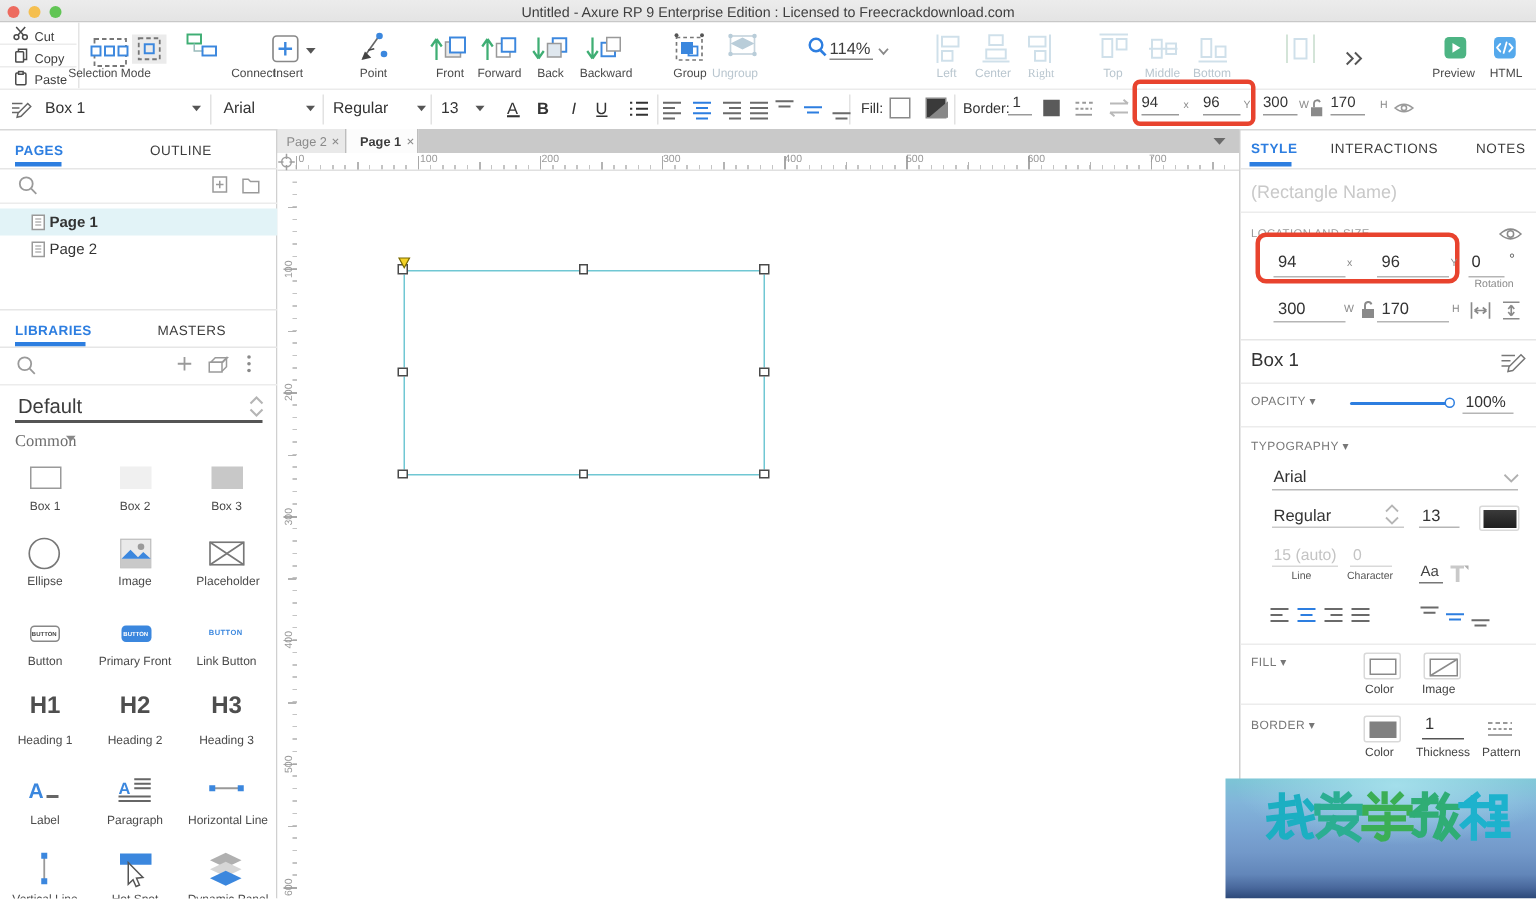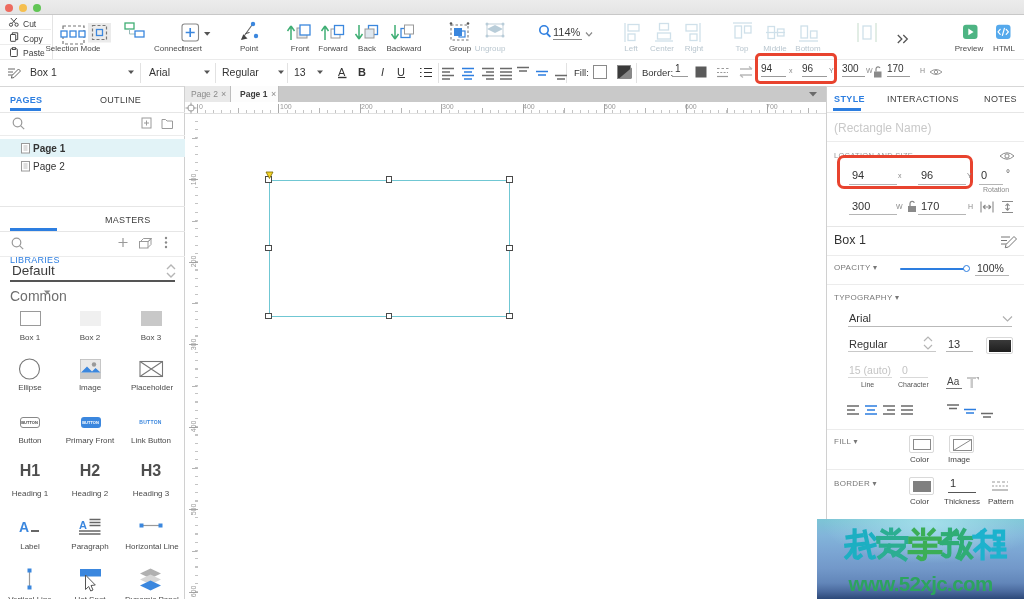--- a/index.html
+++ b/index.html
@@ -14,20 +14,21 @@
   svg { position:absolute; overflow:visible; }
 </style>
 </head>
 <body>
 <div id="app">
 
 <div class="abs" style="left:0;top:0;width:1024px;height:15px;background:linear-gradient(#ececec,#e4e4e4);border-bottom:1px solid #c8c8c8;"></div>
 <div class="abs" style="left:5px;top:3.5px;width:8px;height:8px;border-radius:50%;background:#ed6b5f;"></div>
 <div class="abs" style="left:19px;top:3.5px;width:8px;height:8px;border-radius:50%;background:#f5bf4f;"></div>
 <div class="abs" style="left:33px;top:3.5px;width:8px;height:8px;border-radius:50%;background:#61c555;"></div>
+<div class="abs" style="left:0;top:3px;width:1024px;text-align:center;font-size:9.5px;color:#3e3e3e;">Untitled - Axure RP 9 Enterprise Edition : Licensed to Freecrackdownload.com</div>
 
 <div class="abs" style="left:0;top:15px;width:1024px;height:44px;background:#fff;"></div>
 <div class="abs" style="left:51.5px;top:15px;width:1px;height:44px;background:#e4e4e4;"></div>
 
 <div class="abs" style="left:0;top:29.2px;width:51px;height:1px;background:#ececec;"></div>
 <div class="abs" style="left:0;top:44.2px;width:51px;height:1px;background:#ececec;"></div>
 <svg id="menuicons" width="52" height="44" viewBox="0 0 52 44" style="left:0;top:15px;">
 
   <g stroke="#4a4a4a" stroke-width="1" fill="none">
     <circle cx="11" cy="9.7" r="1.6"></circle>
@@ -170,21 +171,21 @@
 <div class="lbl" style="left:162px;top:44px;width:60px;">Insert</div>
 <div class="lbl" style="left:219px;top:44px;width:60px;">Point</div>
 <div class="lbl" style="left:270px;top:44px;width:60px;">Front</div>
 <div class="lbl" style="left:303px;top:44px;width:60px;">Forward</div>
 <div class="lbl" style="left:337px;top:44px;width:60px;">Back</div>
 <div class="lbl" style="left:374px;top:44px;width:60px;">Backward</div>
 <div class="lbl" style="left:430px;top:44px;width:60px;">Group</div>
 <div class="glbl" style="left:460px;top:44px;width:60px;">Ungroup</div>
 <div class="glbl" style="left:601px;top:44px;width:60px;">Left</div>
 <div class="glbl" style="left:632px;top:44px;width:60px;">Center</div>
-<div class="glbl" style="left:664px;top:44px;width:60px;">Right</div>
+<div class="glbl" style="left:664px;top:44px;width:60px;font-family:Liberation Serif, serif;">Right</div>
 <div class="glbl" style="left:712px;top:44px;width:60px;">Top</div>
 <div class="glbl" style="left:745px;top:44px;width:60px;">Middle</div>
 <div class="glbl" style="left:778px;top:44px;width:60px;">Bottom</div>
 <div class="glbl" style="left:837px;top:60px;width:60px;font-family:Liberation Serif, serif;">Horizontal</div>
 <div class="lbl" style="left:939px;top:44px;width:60px;">Preview</div>
 <div class="lbl" style="left:974px;top:44px;width:60px;">HTML</div>
 
 <div class="abs" style="left:0;top:59px;width:1024px;height:27px;background:#fff;border-top:1px solid #ebebeb;"></div>
 <svg id="toolbar2-icons" width="1024" height="27" viewBox="0 0 1024 27" style="left:0;top:59px;">
 
@@ -304,21 +305,21 @@
   <g stroke="#9a9a9a" stroke-width="1" fill="#fff">
     <rect x="21.5" y="3.5" width="8" height="9.5"></rect>
           <path d="M23.5 6 h4 M23.5 8 h4 M23.5 10 h4" fill="none" stroke="#b5b5b5" stroke-width="0.9"></path>
     <rect x="21.5" y="21.5" width="8" height="9.5"></rect>
           <path d="M23.5 24 h4 M23.5 26 h4 M23.5 28 h4" fill="none" stroke="#b5b5b5" stroke-width="0.9"></path>
   </g>
 </svg>
 <div class="abs" style="left:33px;top:143px;font-size:10px;font-weight:bold;color:#333;">Page 1</div>
 <div class="abs" style="left:33px;top:161px;font-size:10px;color:#333;">Page 2</div>
 <div class="abs" style="left:0;top:205.5px;width:185px;height:1px;background:#e6e6e6;"></div>
-<div class="abs" style="left:10px;top:215px;font-size:9px;font-weight:normal;color:#2d7ee0;letter-spacing:0.3px;margin-top:40px;">LIBRARIES</div>
+<div class="abs" style="left:10px;top:215px;font-size:9px;font-weight:bold;color:#2d7ee0;letter-spacing:0.3px;">LIBRARIES</div>
 <div class="abs" style="left:105px;top:215px;font-size:9px;color:#3c3c3c;letter-spacing:0.3px;">MASTERS</div>
 <div class="abs" style="left:10px;top:228px;width:47px;height:3px;background:#2d7ee0;"></div>
 <div class="abs" style="left:0;top:230.5px;width:185px;height:1px;background:#e6e6e6;"></div>
 <svg width="185" height="26" viewBox="0 0 185 26" style="left:0;top:231px;">
   <g stroke="#9a9a9a" stroke-width="1.2" fill="none">
     <circle cx="16.5" cy="11.5" r="4.3"></circle>
           <path d="M19.8 14.8 l3.4 3.4"></path>
     <path d="M123 7 v9 M118.5 11.5 h9"></path>
   </g>
   <g stroke="#9a9a9a" stroke-width="1" fill="none">
@@ -331,21 +332,21 @@
           <circle cx="166" cy="11.5" r="1.2"></circle>
           <circle cx="166" cy="16" r="1.2"></circle>
         </g>
 </svg>
 <div class="abs" style="left:0;top:255.5px;width:185px;height:1px;background:#ececec;"></div>
 <div class="abs" style="left:12px;top:263px;font-size:13.5px;color:#3c3c3c;">Default</div>
 <svg width="20" height="20" viewBox="0 0 20 20" style="left:162px;top:263px;">
   <path d="M5 6 l4 -4 4 4 M5 10 l4 4 4 -4" fill="none" stroke="#b5b5b5" stroke-width="1.4"></path>
 </svg>
 <div class="abs" style="left:10px;top:280px;width:165px;height:1.5px;background:#555;"></div>
-<div class="abs" style="left:10px;top:287.5px;font-size:14px;color:#6e6e6e;">Common</div>
+<div class="abs" style="left:10px;top:287.5px;font-size:11px;color:#6e6e6e;font-family:Liberation Serif, serif;">Common</div>
 <svg width="12" height="10" viewBox="0 0 12 10" style="left:43px;top:289px;">
         <path d="M1 1.5 l3.2 3.8 3.2-3.8 z" fill="#888"></path>
       </svg>
 
 <div class="abs" style="left:19.5px;top:311px;width:21px;height:15px;background:#fff;border:1px solid #9a9a9a;"></div>
 <div class="abs" style="left:80px;top:311px;width:21px;height:15px;background:#f0f0f0;"></div>
 <div class="abs" style="left:140.5px;top:311px;width:21px;height:15px;background:#c8c8c8;"></div>
 <div class="lbl" style="left:0px;top:333px;width:60px;">Box 1</div>
 <div class="lbl" style="left:60px;top:333px;width:60px;">Box 2</div>
 <div class="lbl" style="left:121px;top:333px;width:60px;">Box 3</div>
@@ -666,16 +667,15 @@
       <path d="M436 4 l-18 14"></path>
       <path d="M404 24 h56"></path>
       <path d="M430 10 v82"></path>
       <path d="M428 48 l-20 18 M434 48 l18 16"></path>
       <path d="M468 8 h26 v22 h-26 z"></path>
       <path d="M470 48 h24 M480 40 v38"></path>
       <path d="M464 64 h34"></path>
       <path d="M460 86 h40"></path>
     </g>
   </svg>
-  <div style="position:absolute;left:0;top:52.5px;width:207px;text-align:center;font-size:20.5px;font-weight:bold;color:#2ca45e;letter-spacing:-0.6px;">www.52xjc.com</div>
 </div>
 
 </div>
 
 </body></html>

